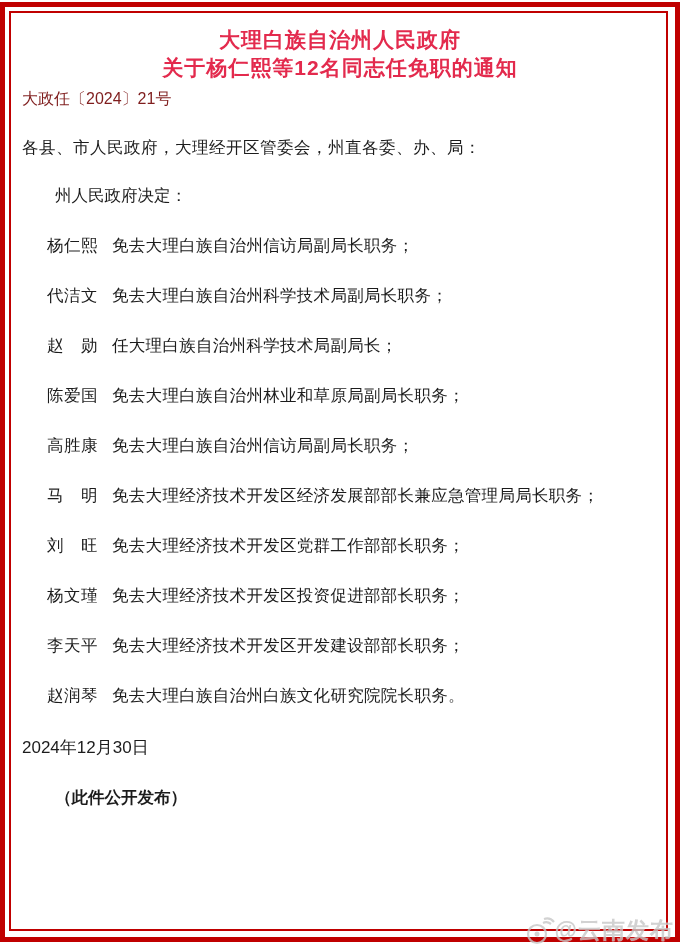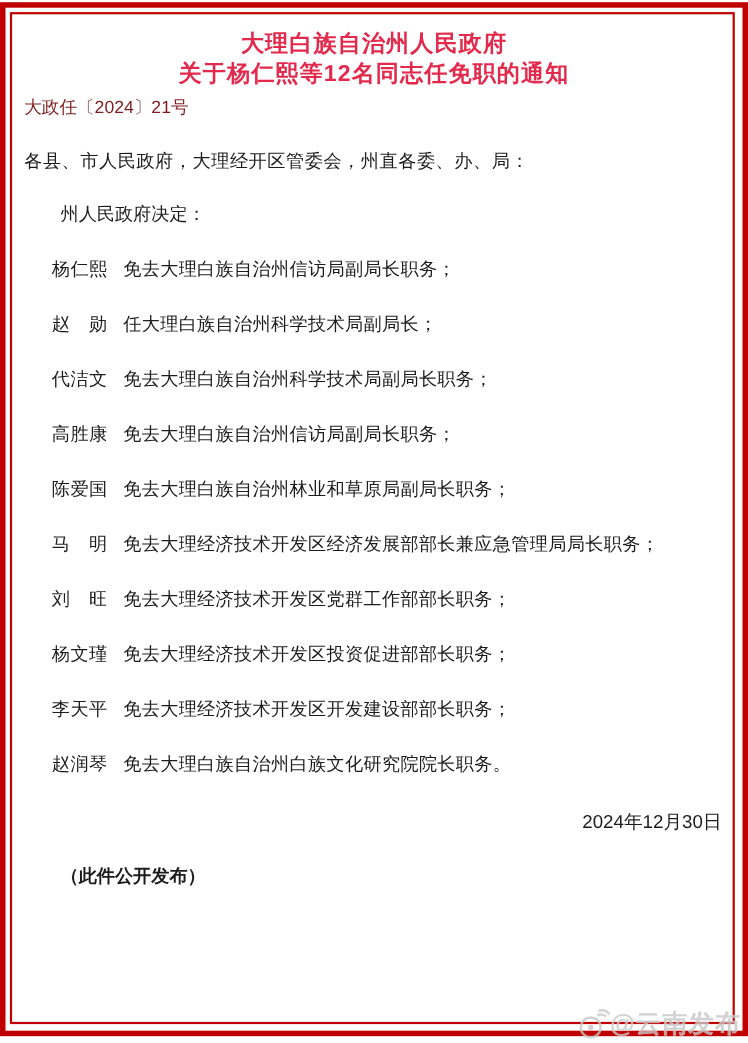--- a/index.html
+++ b/index.html
@@ -45,21 +45,21 @@
   .row {
     margin-top: 29px; font-size: 16.5px; line-height: 21px;
     padding-left: 25px; white-space: nowrap;
   }
   .row .name {
     font-weight: normal; letter-spacing: 0.5px;
     display: inline-block; min-width: 52px; margin-right: 13px;
   }
   .row .action { letter-spacing: 0.3px; }
   .date-line {
-    margin-top: 31px; text-align: right; padding-right: 2px;
+    margin-top: 31px; text-align: left; padding-right: 2px;
     font-size: 17px; line-height: 22px;
   }
   .footer-note {
     margin-top: 27px; padding-left: 33px;
     font-size: 16.5px; line-height: 22px; font-weight: bold;
   }
   .watermark {
     position: absolute; right: 6px; bottom: 2px;
     display: flex; align-items: center; gap: 0;
     color: #c7c7c7; opacity: 0.8; z-index: 5;
@@ -85,30 +85,30 @@
     <div class="doc-number">大政任〔2024〕21号</div>
 
     <div class="salutation">各县、市人民政府，大理经开区管委会，州直各委、办、局：</div>
 
     <div class="decision-intro">州人民政府决定：</div>
 
     <div class="row">
       <span class="name">杨仁熙</span><span class="action">免去大理白族自治州信访局副局长职务；</span>
     </div>
     <div class="row">
+      <span class="name">代洁文</span><span class="action">免去大理白族自治州科学技术局副局长职务；</span>
+    </div>
+    <div class="row">
       <span class="name">赵　勋</span><span class="action">任大理白族自治州科学技术局副局长；</span>
     </div>
     <div class="row">
-      <span class="name">代洁文</span><span class="action">免去大理白族自治州科学技术局副局长职务；</span>
+      <span class="name">陈爱国</span><span class="action">免去大理白族自治州林业和草原局副局长职务；</span>
     </div>
     <div class="row">
       <span class="name">高胜康</span><span class="action">免去大理白族自治州信访局副局长职务；</span>
-    </div>
-    <div class="row">
-      <span class="name">陈爱国</span><span class="action">免去大理白族自治州林业和草原局副局长职务；</span>
     </div>
     <div class="row">
       <span class="name">马　明</span><span class="action">免去大理经济技术开发区经济发展部部长兼应急管理局局长职务；</span>
     </div>
     <div class="row">
       <span class="name">刘　旺</span><span class="action">免去大理经济技术开发区党群工作部部长职务；</span>
     </div>
     <div class="row">
       <span class="name">杨文瑾</span><span class="action">免去大理经济技术开发区投资促进部部长职务；</span>
     </div>

